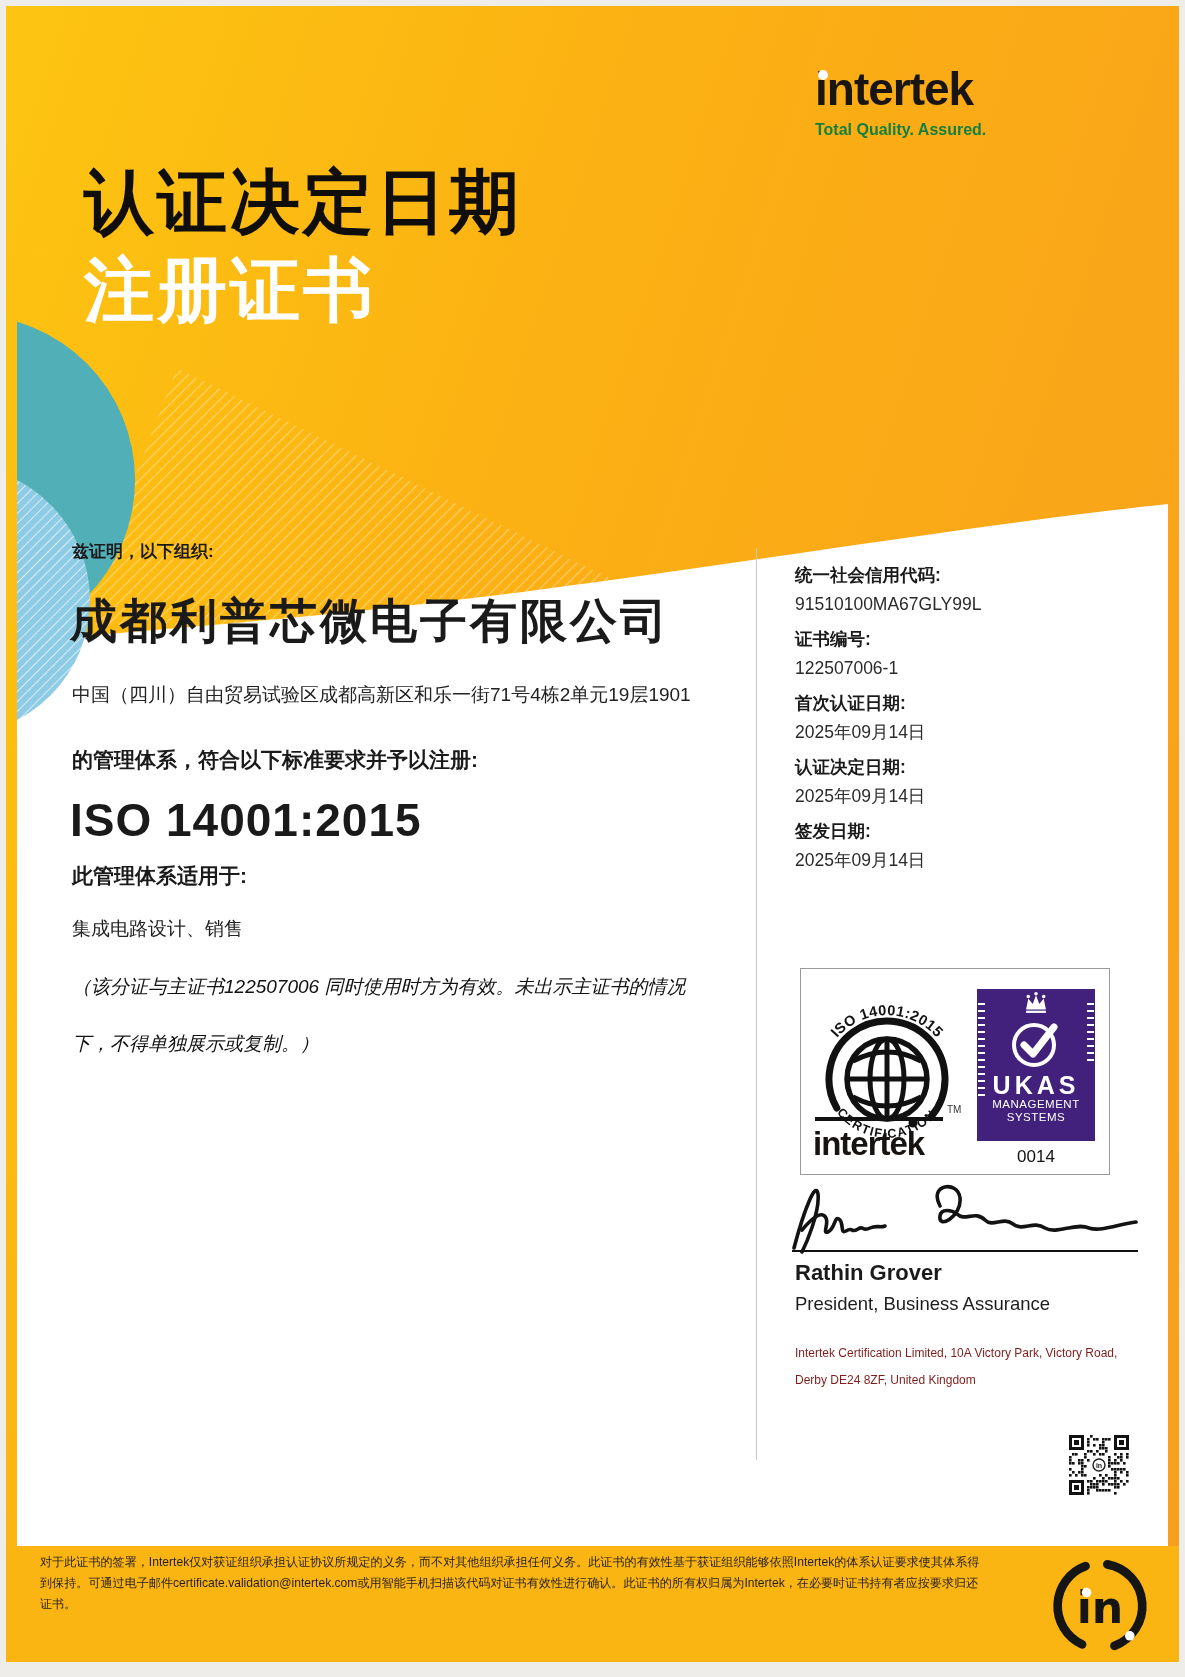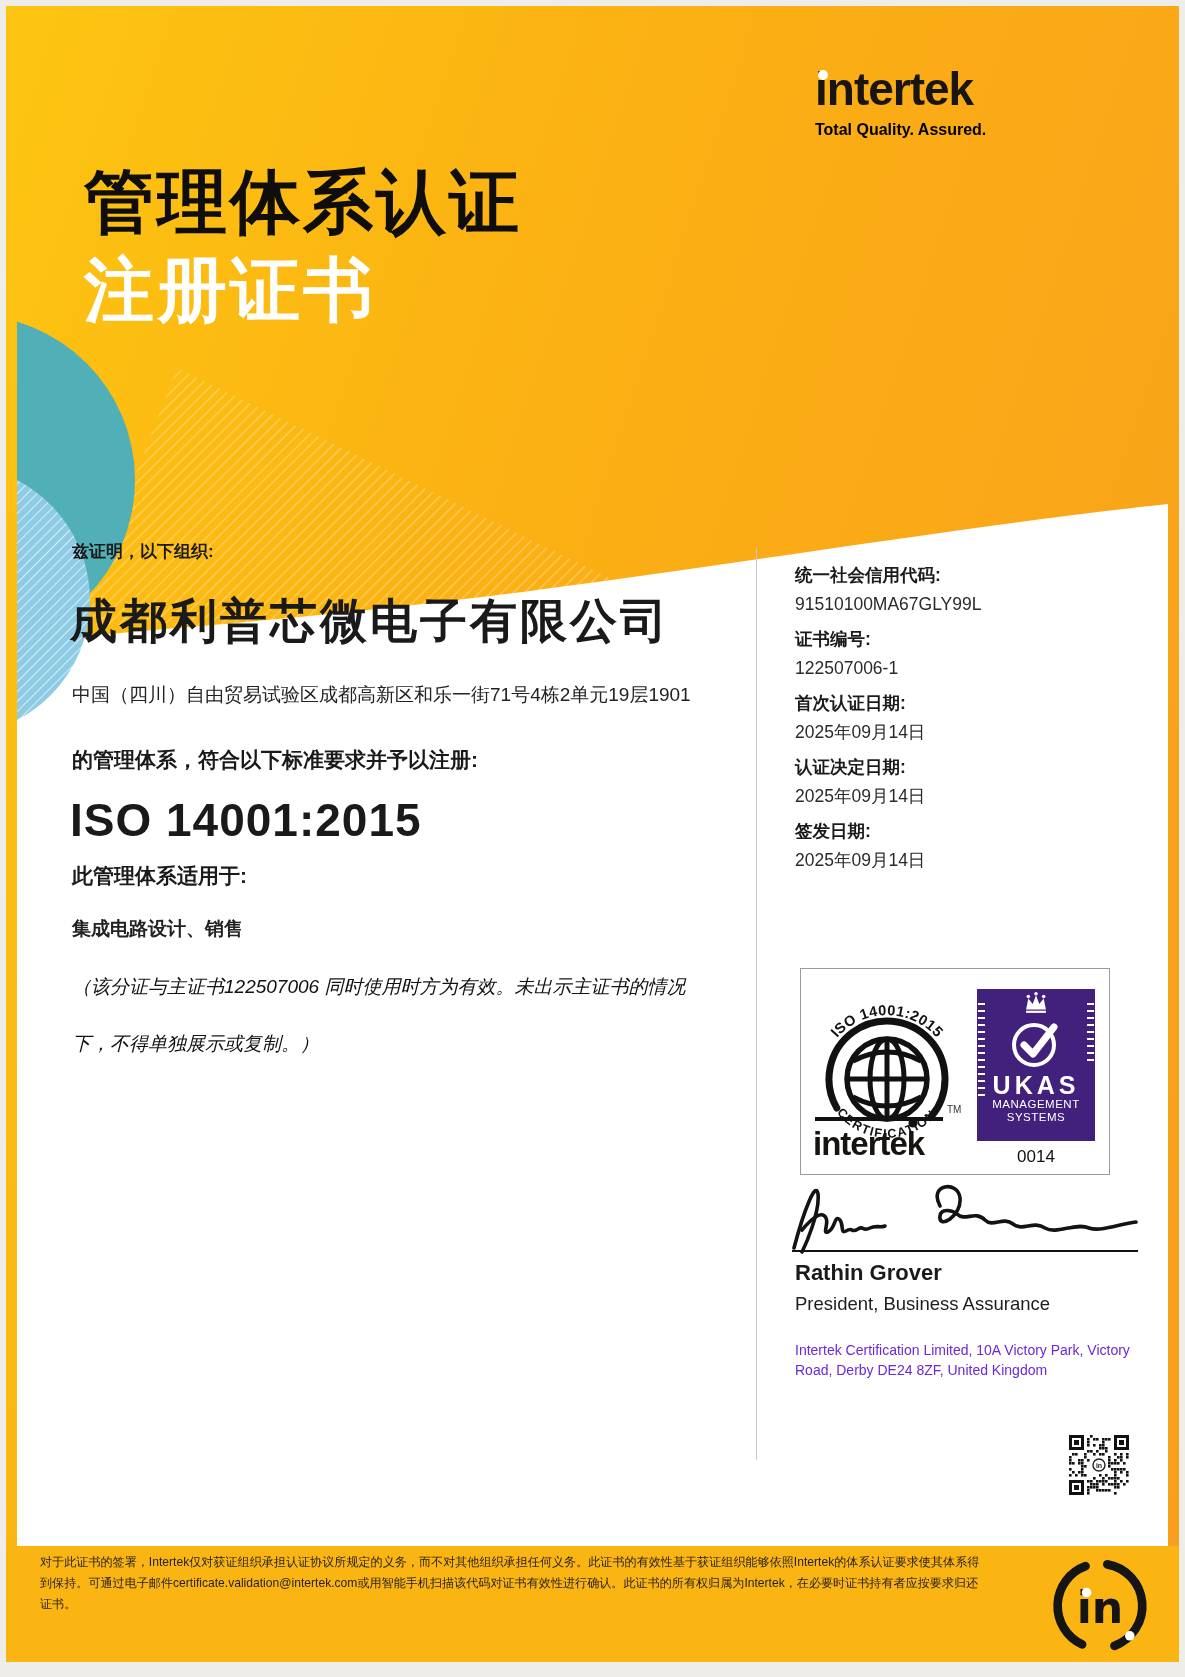--- a/index.html
+++ b/index.html
@@ -8,34 +8,34 @@
   .orange-frame{position:absolute;left:6px;top:6px;right:6px;bottom:15px;
     background:linear-gradient(108deg,#fdc511 0%,#fbb013 40%,#f89e1d 100%);}
   .curve-svg{position:absolute;left:17px;top:330px;}
   .white-body{position:absolute;left:17px;top:668px;right:17px;bottom:131px;background:#ffffff;}
   .circles-svg{position:absolute;left:17px;top:315px;}
 
   
   .brand{position:absolute;left:815px;top:66px;}
   .brand-word{font-weight:bold;font-size:46px;letter-spacing:-1px;color:#191512;position:relative;line-height:1;}
   .brand-idot{position:absolute;left:3px;top:4px;width:10px;height:10px;border-radius:50%;background:#ffffff;}
-  .brand-tag{font-weight:bold;font-size:16px;color:#000000;margin-top:9px;letter-spacing:0;}
+  .brand-tag{font-weight:bold;font-size:16px;color:#15803d;margin-top:9px;letter-spacing:0;}
 
   .title{position:absolute;left:84px;top:158px;font-weight:900;font-size:70px;line-height:88px;letter-spacing:3px;}
   .title-l1{color:#0f0e0c;}
   .title-l2{color:#ffffff;}
 
   
   .intro{position:absolute;left:72px;top:540px;font-size:17px;font-weight:bold;}
   .company{position:absolute;left:70px;top:590px;font-size:47px;font-weight:900;letter-spacing:3px;white-space:nowrap;}
   .address{position:absolute;left:72px;top:682px;font-size:19px;color:#222;white-space:nowrap;}
   .stmt{position:absolute;left:72px;top:746px;font-size:21px;font-weight:bold;}
   .standard{position:absolute;left:70px;top:793px;font-size:46px;font-weight:900;letter-spacing:1px;}
   .scope-label{position:absolute;left:72px;top:862px;font-size:21px;font-weight:bold;}
-  .scope{position:absolute;left:72px;top:916px;font-size:19px;color:#222;font-weight:bold;}
+  .scope{position:absolute;left:72px;top:916px;font-size:19px;color:#222;}
   .note{position:absolute;left:72px;top:958px;width:615px;font-size:19px;font-style:italic;line-height:57px;color:#111;}
 
   
   .vline{position:absolute;left:756px;top:548px;width:1px;height:912px;background:#c9c7c4;}
   .fields{position:absolute;left:795px;top:564px;width:330px;}
   .field{margin-bottom:13px;}
   .f-label{font-size:17.5px;font-weight:bold;line-height:22px;margin-bottom:7px;}
   .f-value{font-size:17.5px;color:#2a2a2a;line-height:22px;}
 
   
@@ -52,21 +52,21 @@
      background:repeating-linear-gradient(to bottom,#ffffff 0 2px,transparent 2px 7px);}
   .ukas-name{color:#fff;font-weight:bold;font-size:25px;letter-spacing:4px;line-height:1;margin-top:2px;}
   .ukas-sub{color:#fff;font-size:11.5px;line-height:13px;letter-spacing:0.5px;}
   .ukas-num{text-align:center;font-size:17px;color:#111;margin-top:6px;}
 
   
   .sig-svg{position:absolute;left:788px;top:1176px;}
   .sig-line{position:absolute;left:792px;top:1250px;width:346px;height:2px;background:#111;}
   .sig-name{position:absolute;left:795px;top:1260px;font-size:22px;font-weight:bold;}
   .sig-title{position:absolute;left:795px;top:1293px;font-size:18.5px;color:#1d1d1d;}
-  .issuer{position:absolute;left:795px;top:1340px;width:335px;font-size:14px;line-height:20px;color:#6d28d9;}
+  .issuer{position:absolute;left:795px;top:1340px;width:335px;font-size:12px;line-height:27px;color:#7f1d1d;}
 
   .qr{position:absolute;left:1066px;top:1432px;}
 
   
   .footer{position:absolute;left:6px;right:6px;bottom:15px;height:116px;background:#fbb513;}
   .footer-text{position:absolute;left:34px;top:6px;width:942px;font-size:12.1px;line-height:20.8px;color:#231f20;}
   .footer-text p{margin:0;}
   .in-logo{position:absolute;left:1044px;top:10px;}
 </style>
 </head>
@@ -99,21 +99,21 @@
     <circle cx="-62" cy="285" r="135" fill="url(#stripeB)"></circle>
   </svg>
 
   <div class="brand">
     <div class="brand-word">intertek</div>
     <div class="brand-idot"></div>
     <div class="brand-tag">Total Quality. Assured.</div>
   </div>
 
   <div class="title">
-    <div class="title-l1">管理体系认证</div>
+    <div class="title-l1">认证决定日期</div>
     <div class="title-l2">注册证书</div>
   </div>
 
   <div class="intro">兹证明，以下组织:</div>
   <div class="company">成都利普芯微电子有限公司</div>
   <div class="address">中国（四川）自由贸易试验区成都高新区和乐一街71号4栋2单元19层1901</div>
   <div class="stmt">的管理体系，符合以下标准要求并予以注册:</div>
   <div class="standard">ISO 14001:2015</div>
   <div class="scope-label">此管理体系适用于:</div>
   <div class="scope">集成电路设计、销售</div>

